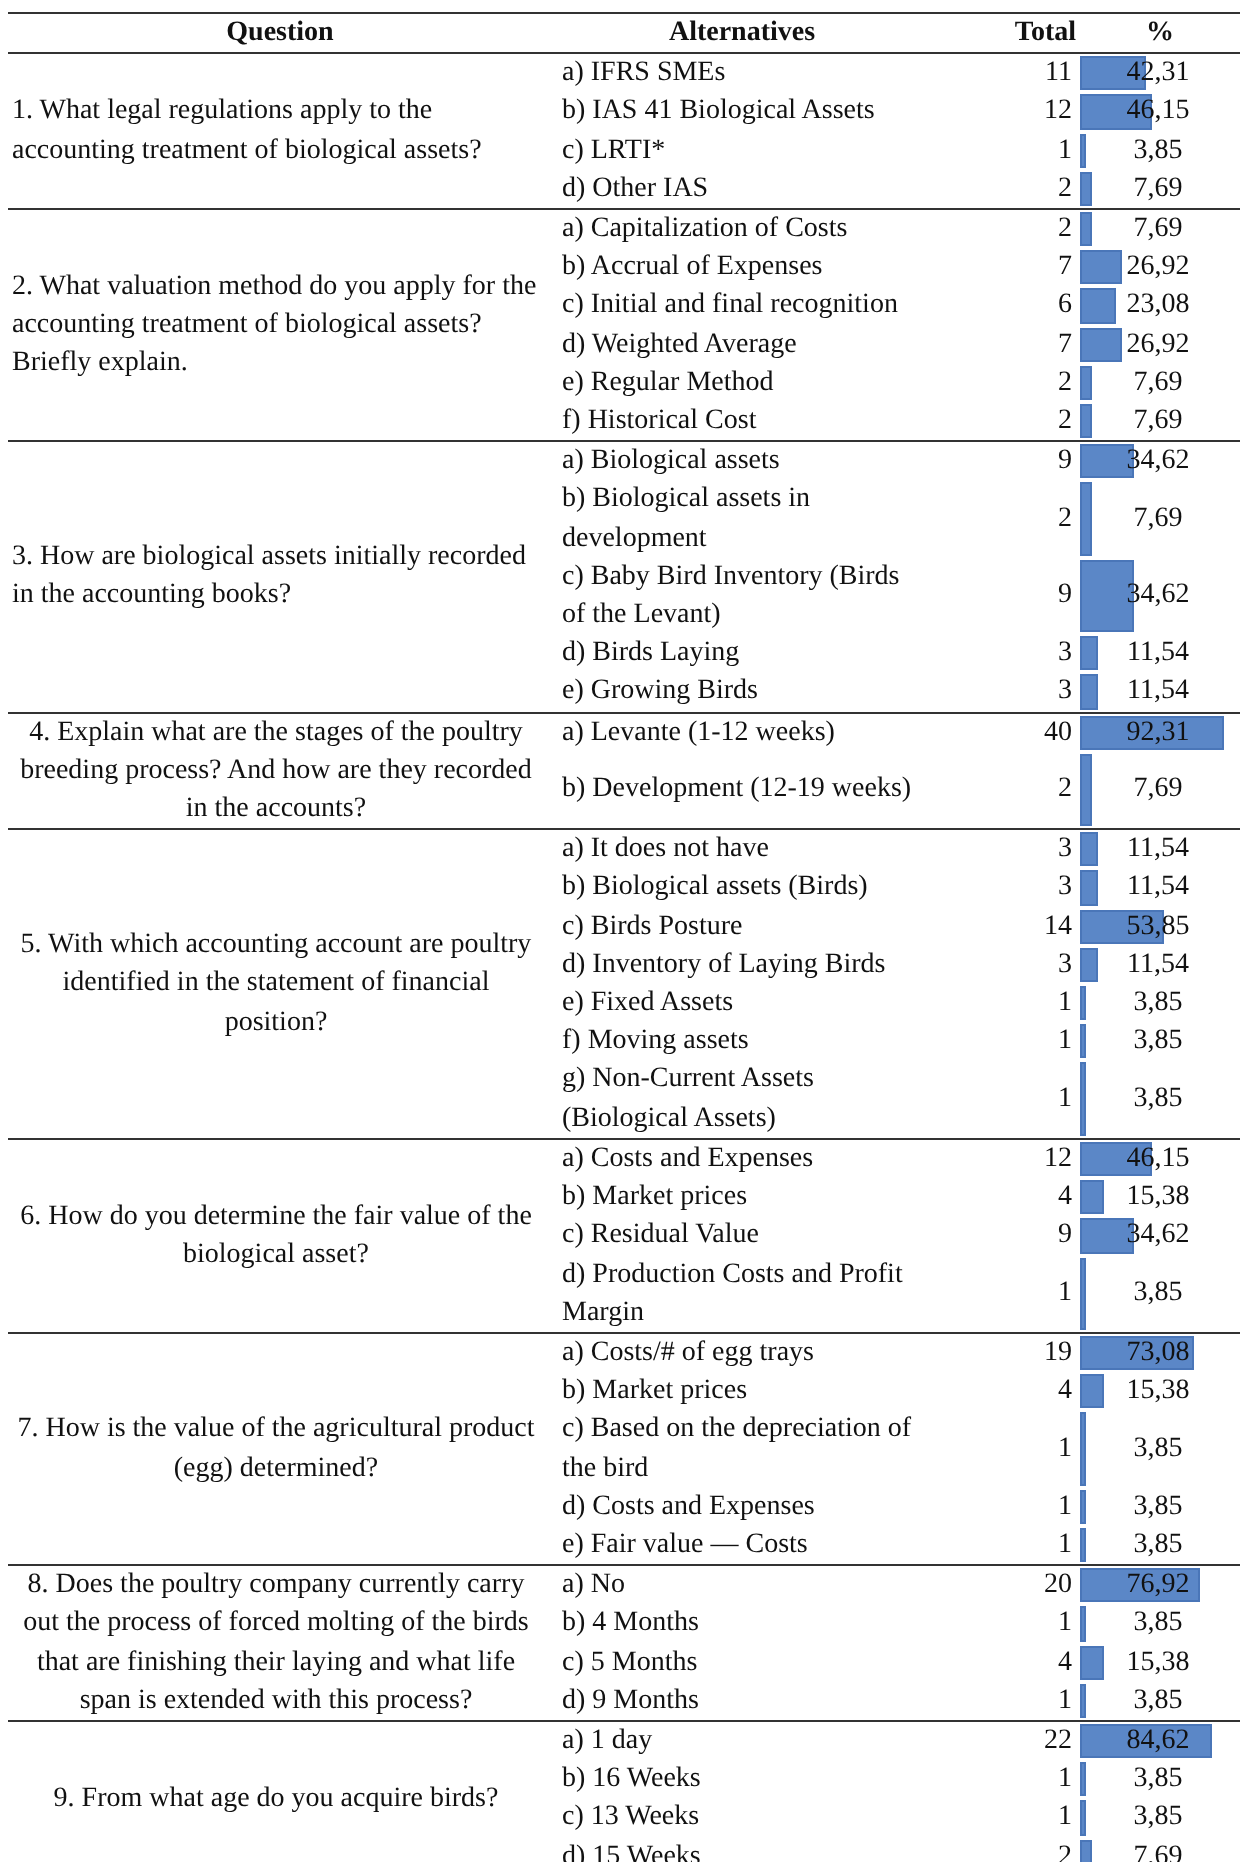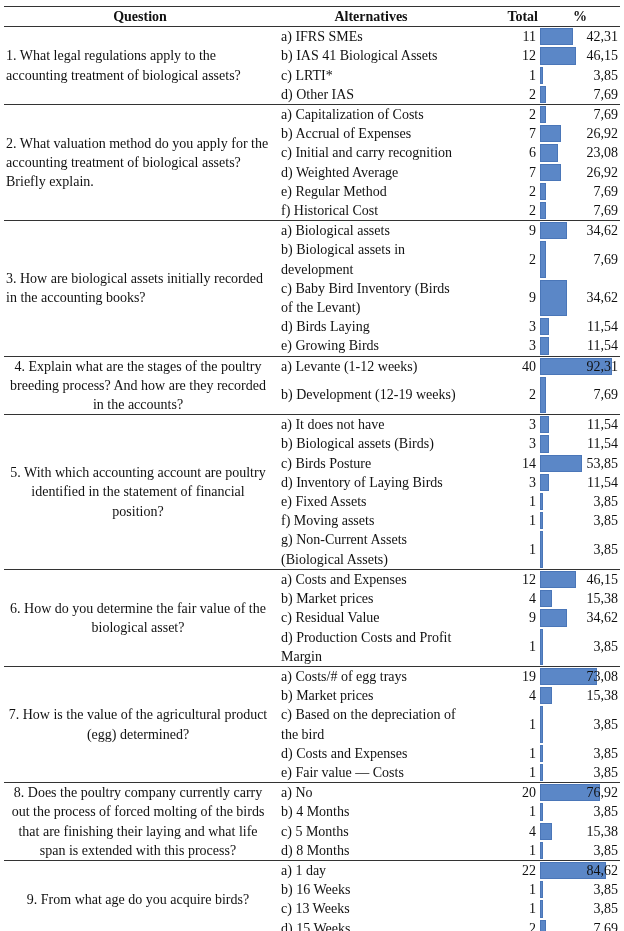--- a/index.html
+++ b/index.html
@@ -21,21 +21,21 @@
   td { padding: 0; vertical-align: middle; }
   col.c-q { width: 272px; }
   col.c-alt { width: 190px; }
   col.c-tot { width: 74px; }
   col.c-pct { width: 80px; }
   td.q { padding-left: 2px; padding-right: 6px; line-height: 19.2px; margin-left: 40px; }
   td.q.left { text-align: left; }
   td.q.center { text-align: center; }
   td.alt { padding-left: 5px; padding-right: 4px; }
   td.tot { text-align: right; padding-right: 4px; }
-  td.pct { position: relative; text-align: right; padding-right: 2px; }
+  td.pct { position: relative; text-align: center; padding-right: 2px; }
   .bar {
     position: absolute; left: 0; top: 1px; bottom: 1px;
     background: #5b87c7;
     border: 1px solid #4a76b8; box-sizing: border-box;
   }
   .pct-label { position: relative; z-index: 1; }
   th.h-alt { text-align: center; }
   th.h-tot { text-align: right; padding-right: 2px; }
   th.h-pct { text-align: center; }
 </style>
@@ -87,21 +87,21 @@
           <td class="alt">a) Capitalization of Costs</td>
           <td class="tot">2</td>
           <td class="pct"><div class="bar" style="width: 6px; background: rgb(91, 135, 199);"></div><span class="pct-label">7,69</span></td>
         </tr>
         <tr>
           <td class="alt">b) Accrual of Expenses</td>
           <td class="tot">7</td>
           <td class="pct"><div class="bar" style="width: 21px; background: rgb(91, 135, 199);"></div><span class="pct-label">26,92</span></td>
         </tr>
         <tr>
-          <td class="alt">c) Initial and carry recognition</td>
+          <td class="alt">c) Initial and final recognition</td>
           <td class="tot">6</td>
           <td class="pct"><div class="bar" style="width: 18px; background: rgb(91, 135, 199);"></div><span class="pct-label">23,08</span></td>
         </tr>
         <tr>
           <td class="alt">d) Weighted Average</td>
           <td class="tot">7</td>
           <td class="pct"><div class="bar" style="width: 21px; background: rgb(91, 135, 199);"></div><span class="pct-label">26,92</span></td>
         </tr>
         <tr>
           <td class="alt">e) Regular Method</td>
@@ -255,21 +255,21 @@
           <td class="alt">b) 4 Months</td>
           <td class="tot">1</td>
           <td class="pct"><div class="bar" style="width: 3px; background: rgb(91, 135, 199);"></div><span class="pct-label">3,85</span></td>
         </tr>
         <tr>
           <td class="alt">c) 5 Months</td>
           <td class="tot">4</td>
           <td class="pct"><div class="bar" style="width: 12px; background: rgb(91, 135, 199);"></div><span class="pct-label">15,38</span></td>
         </tr>
         <tr>
-          <td class="alt">d) 8 Months</td>
+          <td class="alt">d) 9 Months</td>
           <td class="tot">1</td>
           <td class="pct"><div class="bar" style="width: 3px; background: rgb(91, 135, 199);"></div><span class="pct-label">3,85</span></td>
         </tr>
       </tbody>
       <tbody class="section">
         <tr>
           <td class="q center" rowspan="4">9. From what age do you acquire birds?</td>
           <td class="alt">a) 1 day</td>
           <td class="tot">22</td>
           <td class="pct"><div class="bar" style="width: 66px; background: rgb(91, 135, 199);"></div><span class="pct-label">84,62</span></td>

